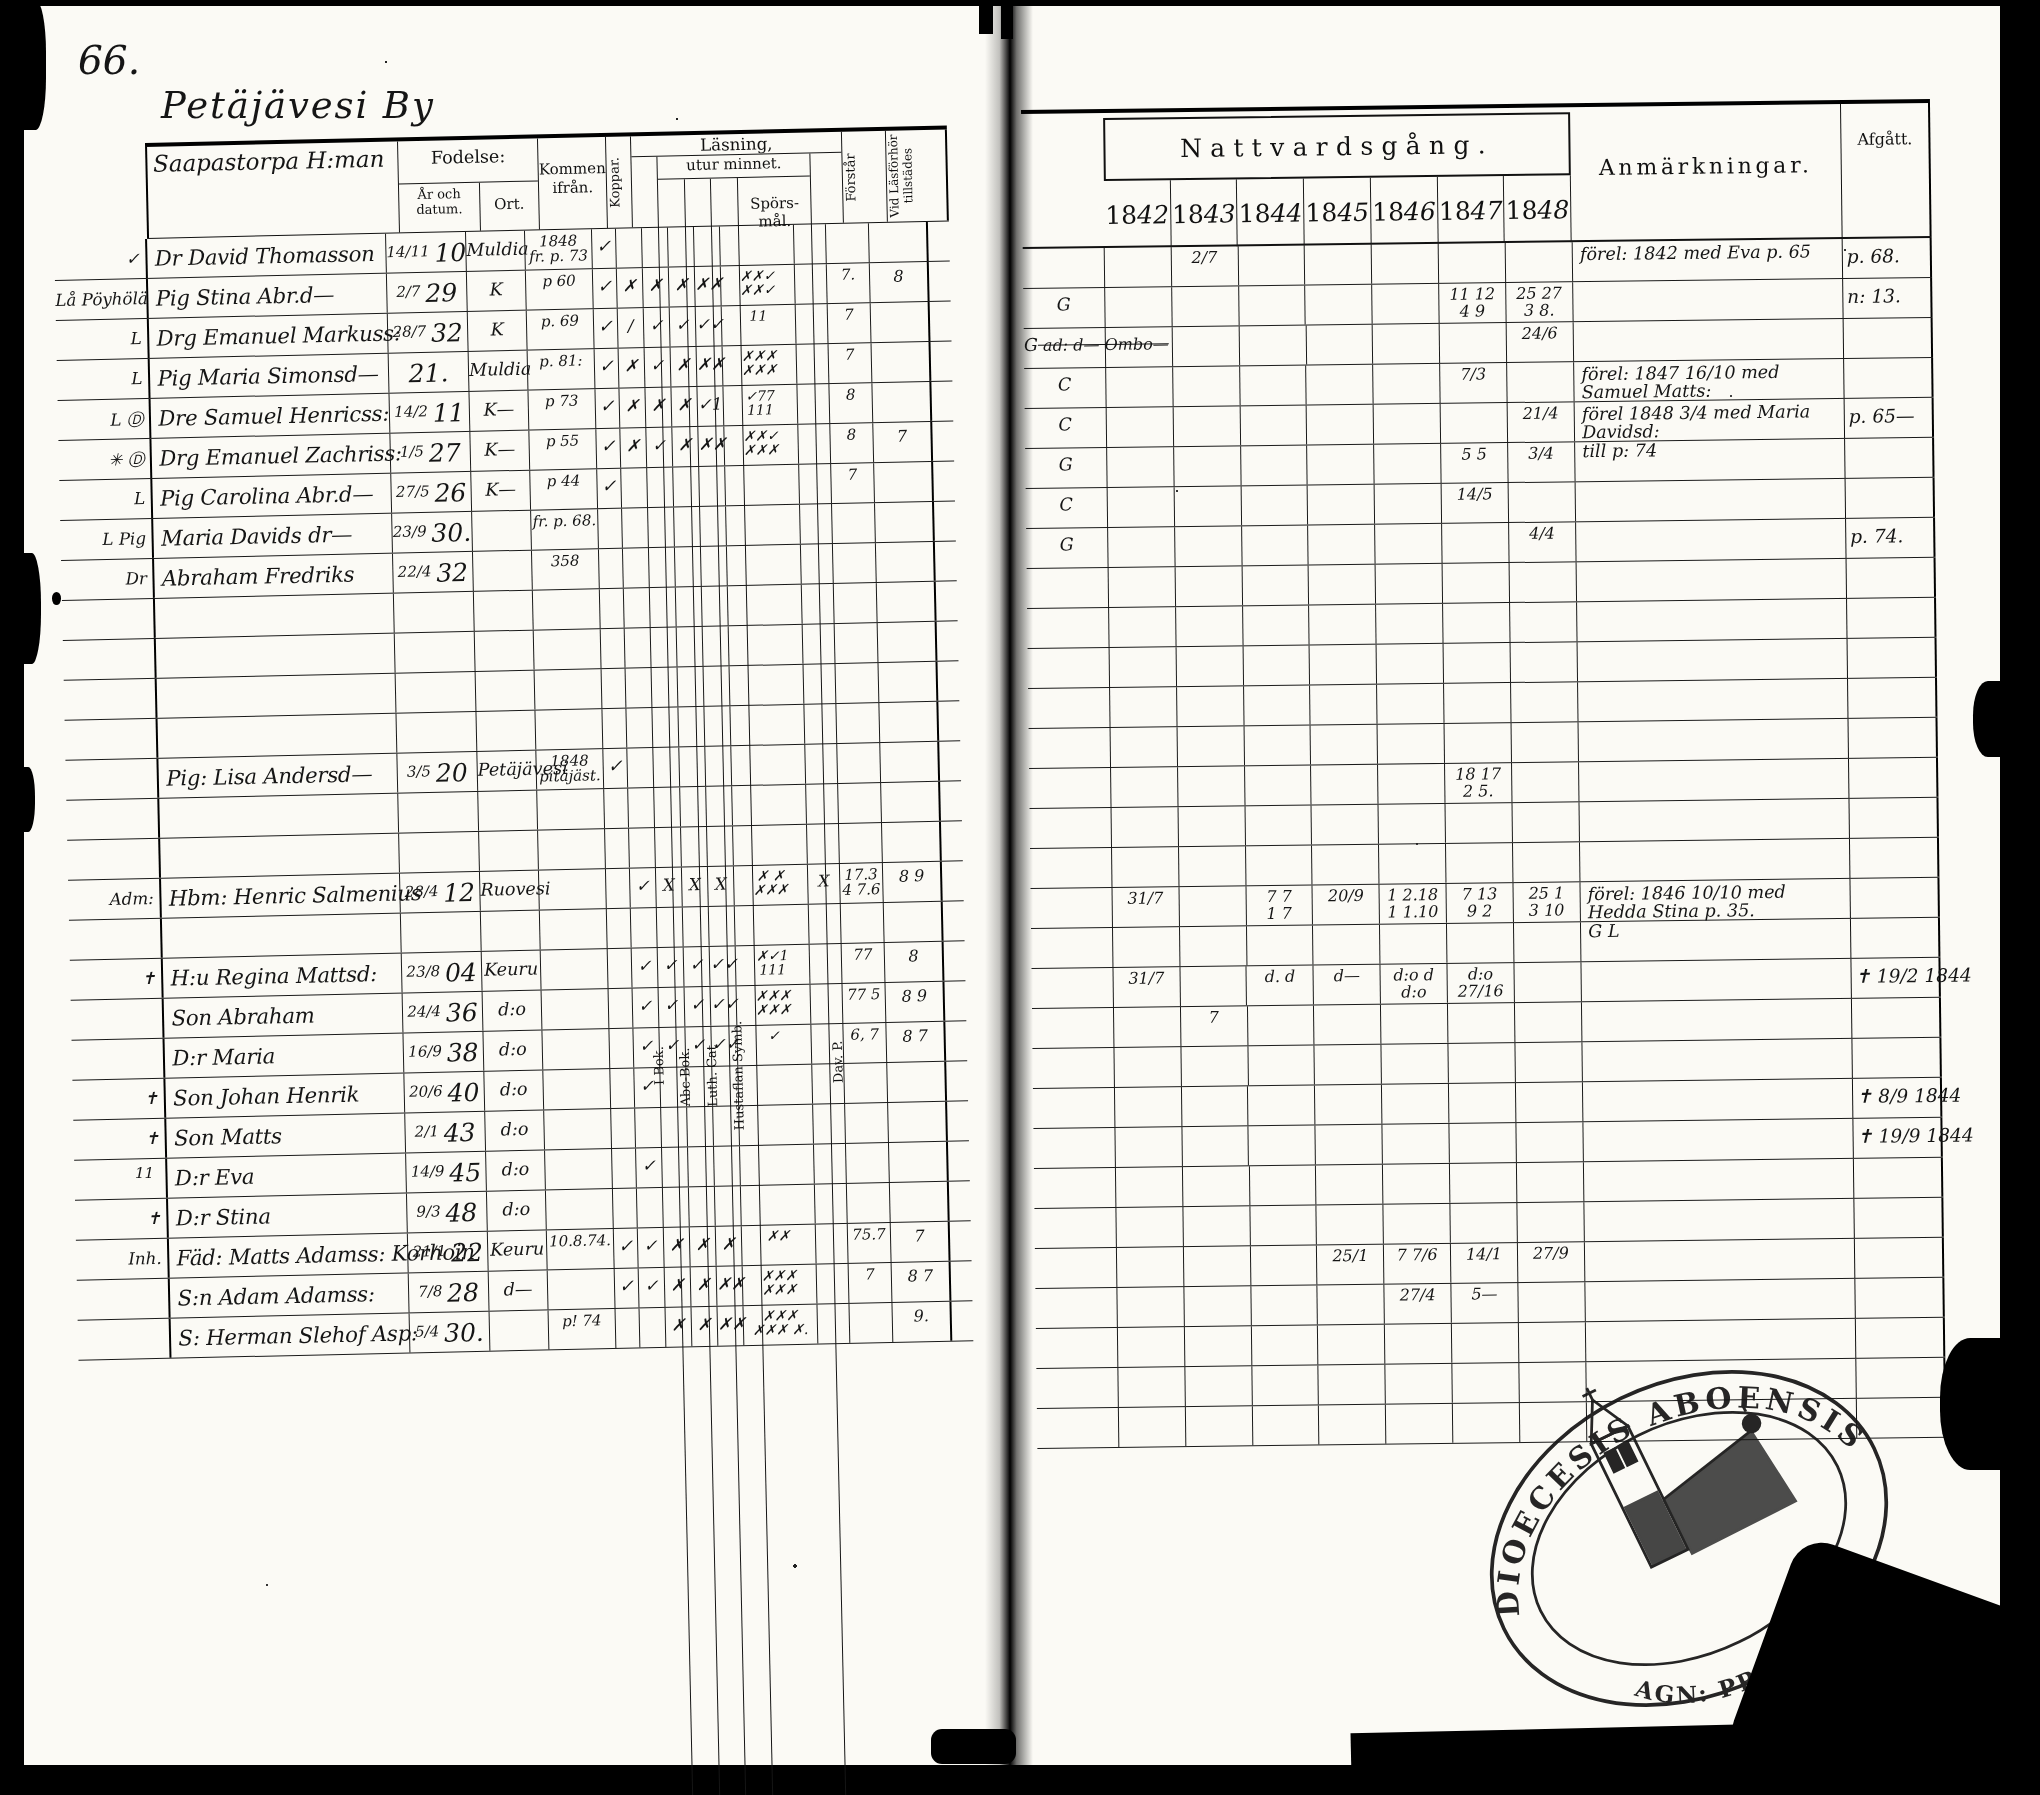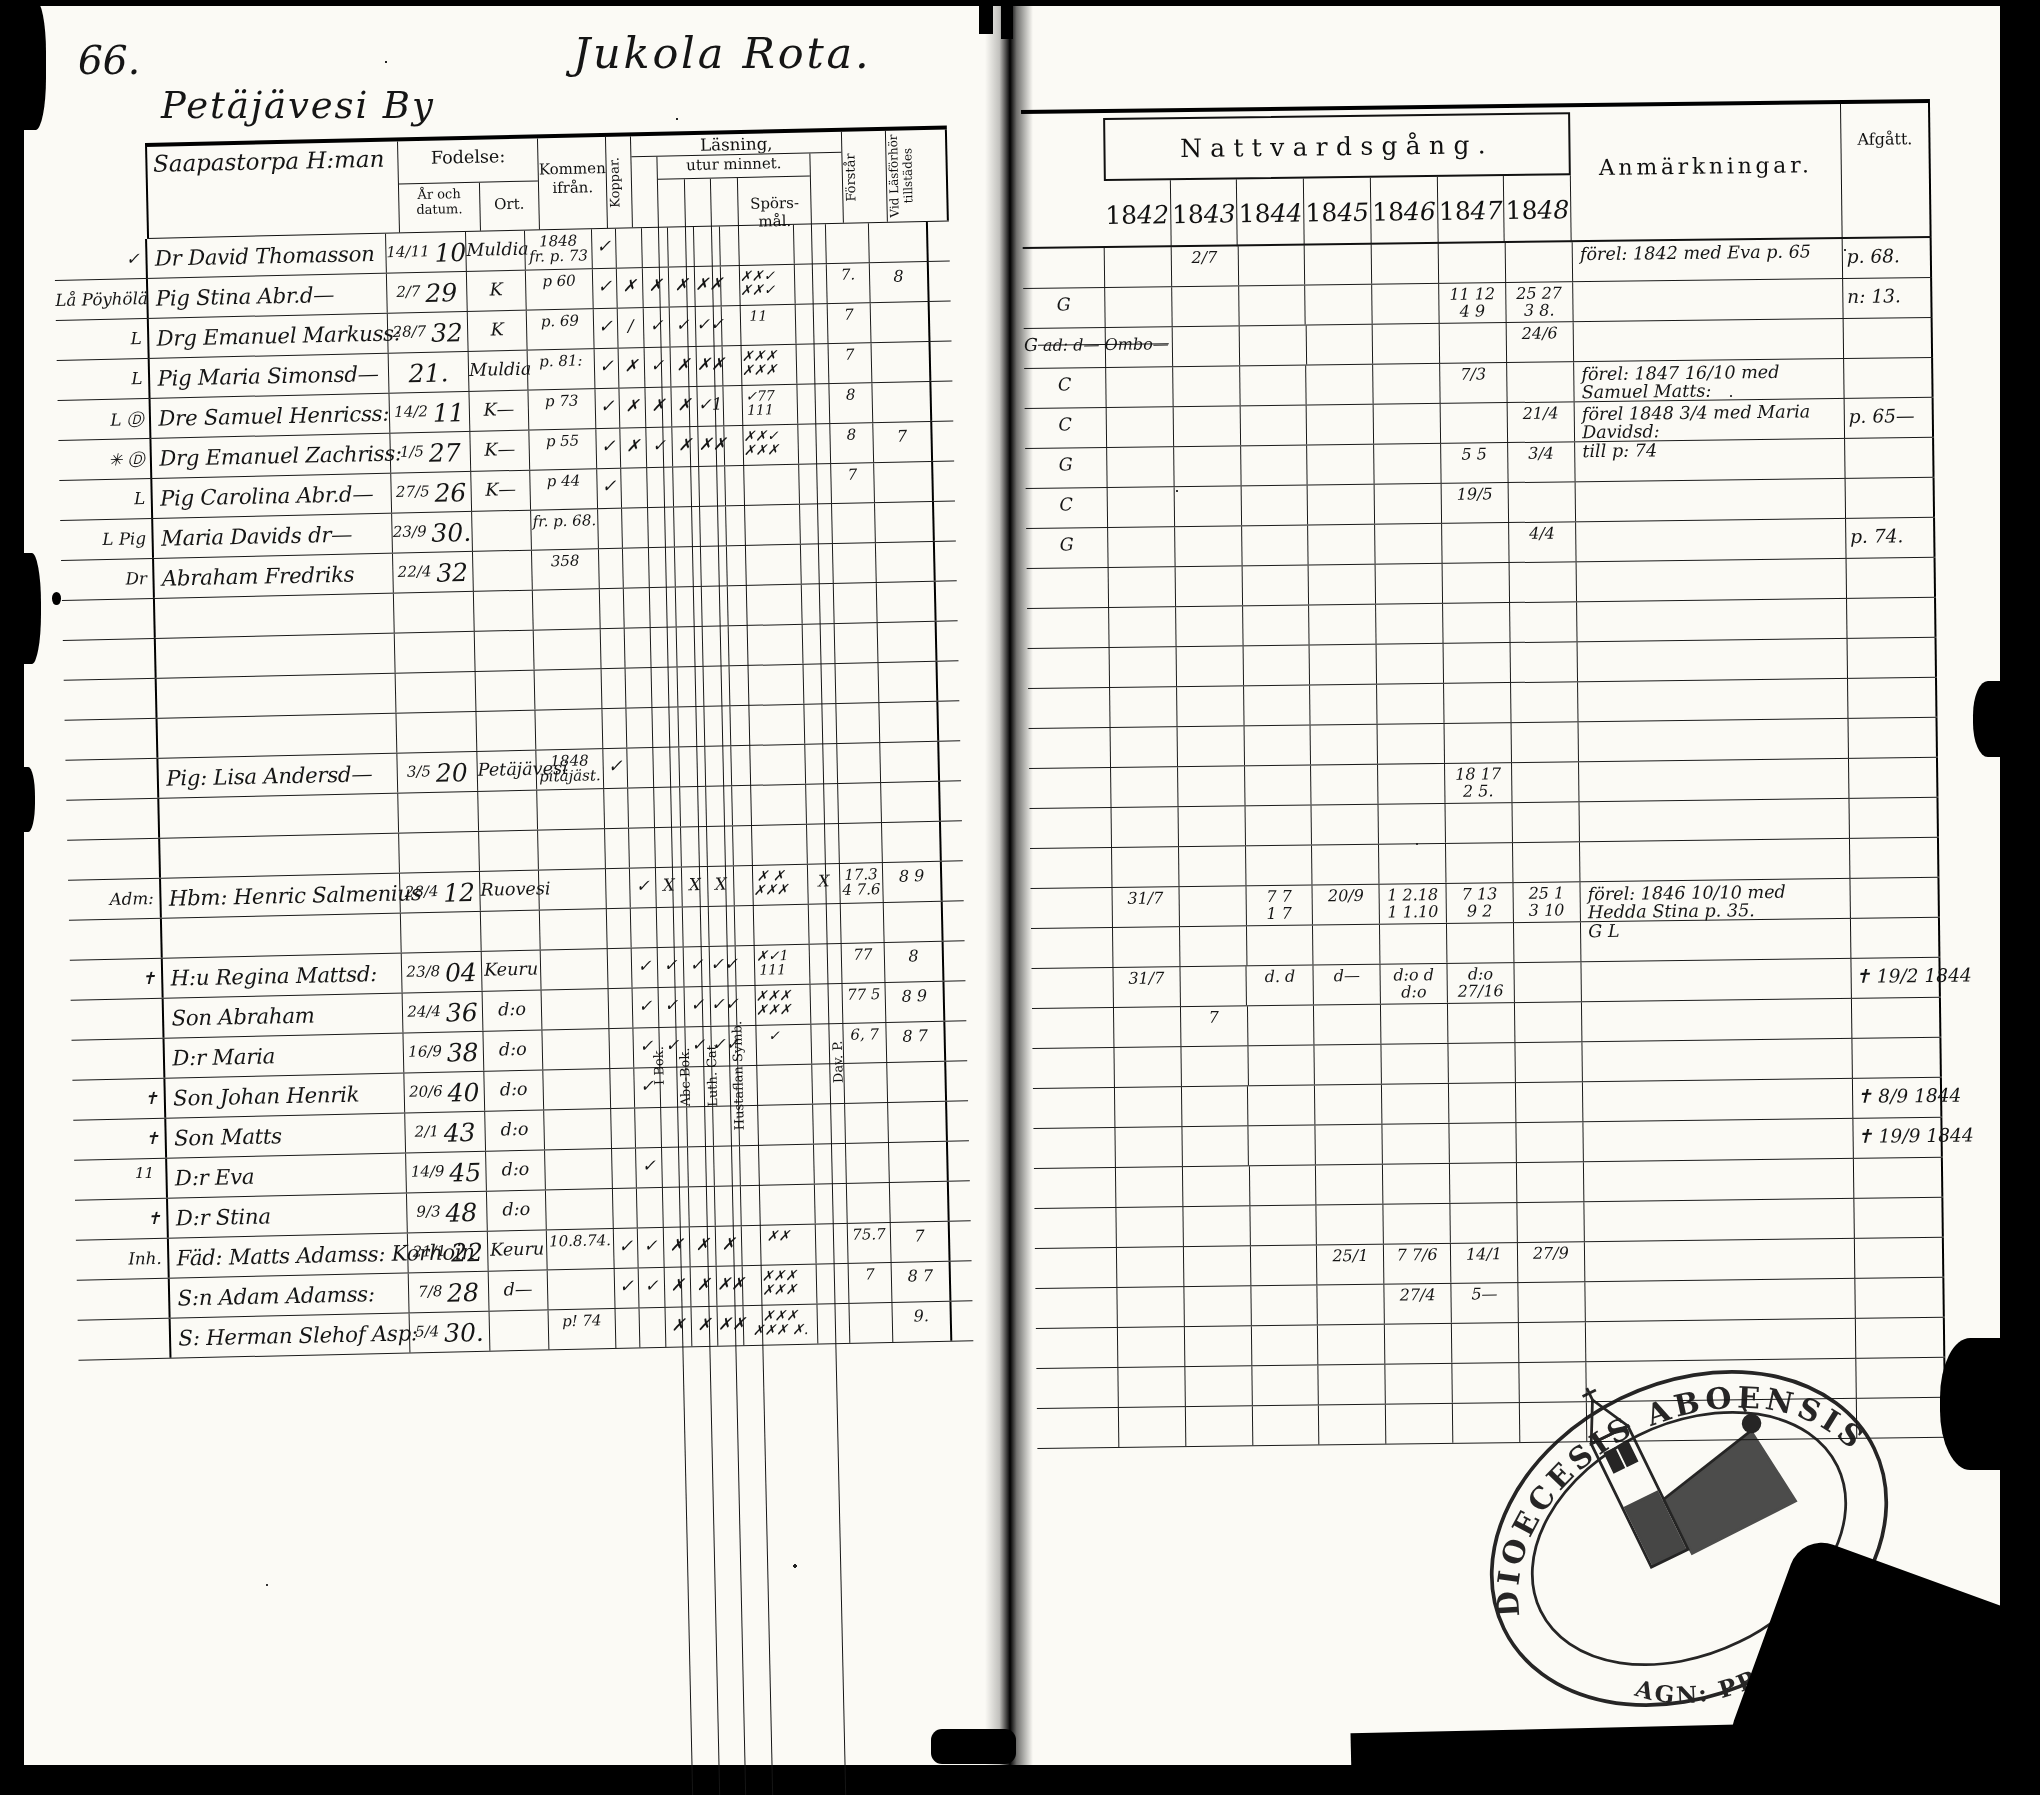--- a/index.html
+++ b/index.html
@@ -92,21 +92,20 @@
 </style>
 </head>
 <body>
 
 <div class="paper">
 
   <div class="gutter"></div>
 
   <div class="abs hand pgnum">66.</div>
   <div class="abs hand village">Petäjävesi By</div>
-  <div class="abs hand rota">Jukola Rota.</div>
   <div class="abs hand cornermark">11</div>
 
   <div class="ltable">
     <div class="lhead">
       <div class="lh-spacer"></div>
       <div class="lh-main">
         <div class="h-name hand">Saapastorpa H:man</div>
         <div class="h-fod">
           <div class="h-fod-t print">Fodelse:</div>
           <div class="h-fod-b">
@@ -707,21 +706,21 @@
           <div class="c-rem hand"></div>
           <div class="c-af hand"></div>
         </div>
         <div class="rrow">
           <div class="c-g hand">C</div>
           <div class="c-y hand"></div>
           <div class="c-y hand"></div>
           <div class="c-y hand"></div>
           <div class="c-y hand"></div>
           <div class="c-y hand"></div>
-          <div class="c-y hand">19/5</div>
+          <div class="c-y hand">14/5</div>
           <div class="c-y hand"></div>
           <div class="c-rem hand"></div>
           <div class="c-af hand"></div>
         </div>
         <div class="rrow">
           <div class="c-g hand">G</div>
           <div class="c-y hand"></div>
           <div class="c-y hand"></div>
           <div class="c-y hand"></div>
           <div class="c-y hand"></div>

